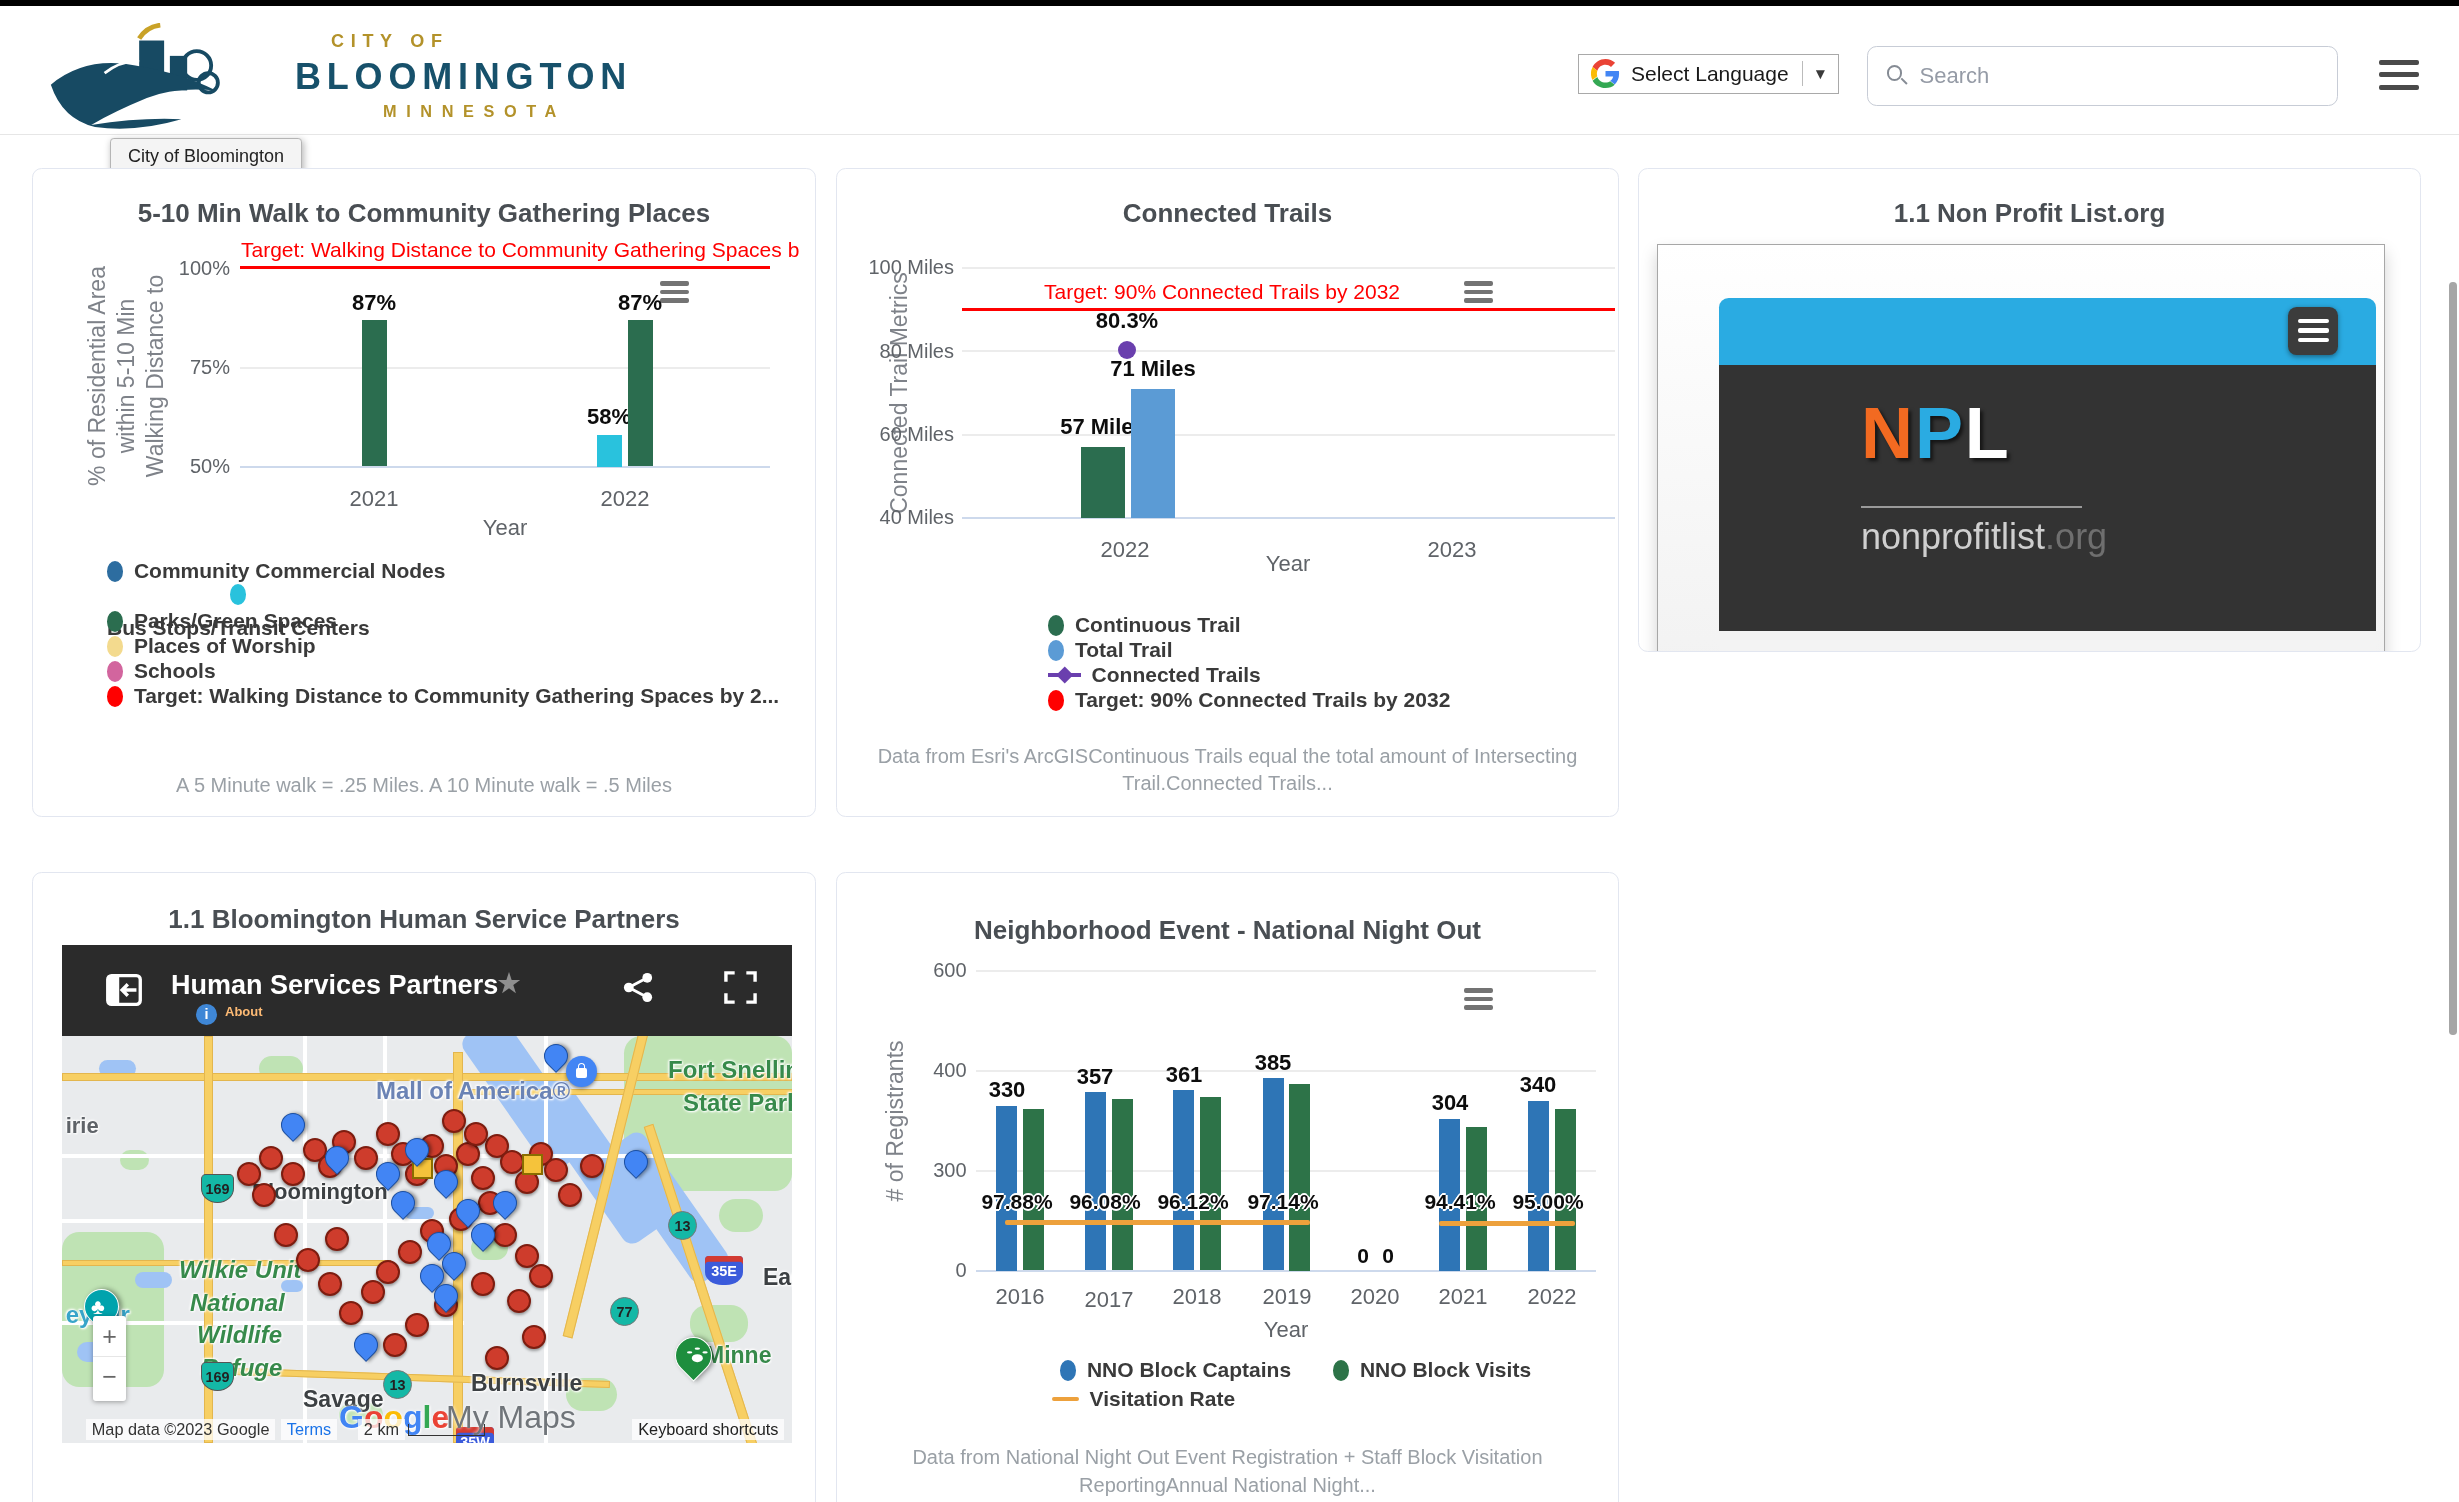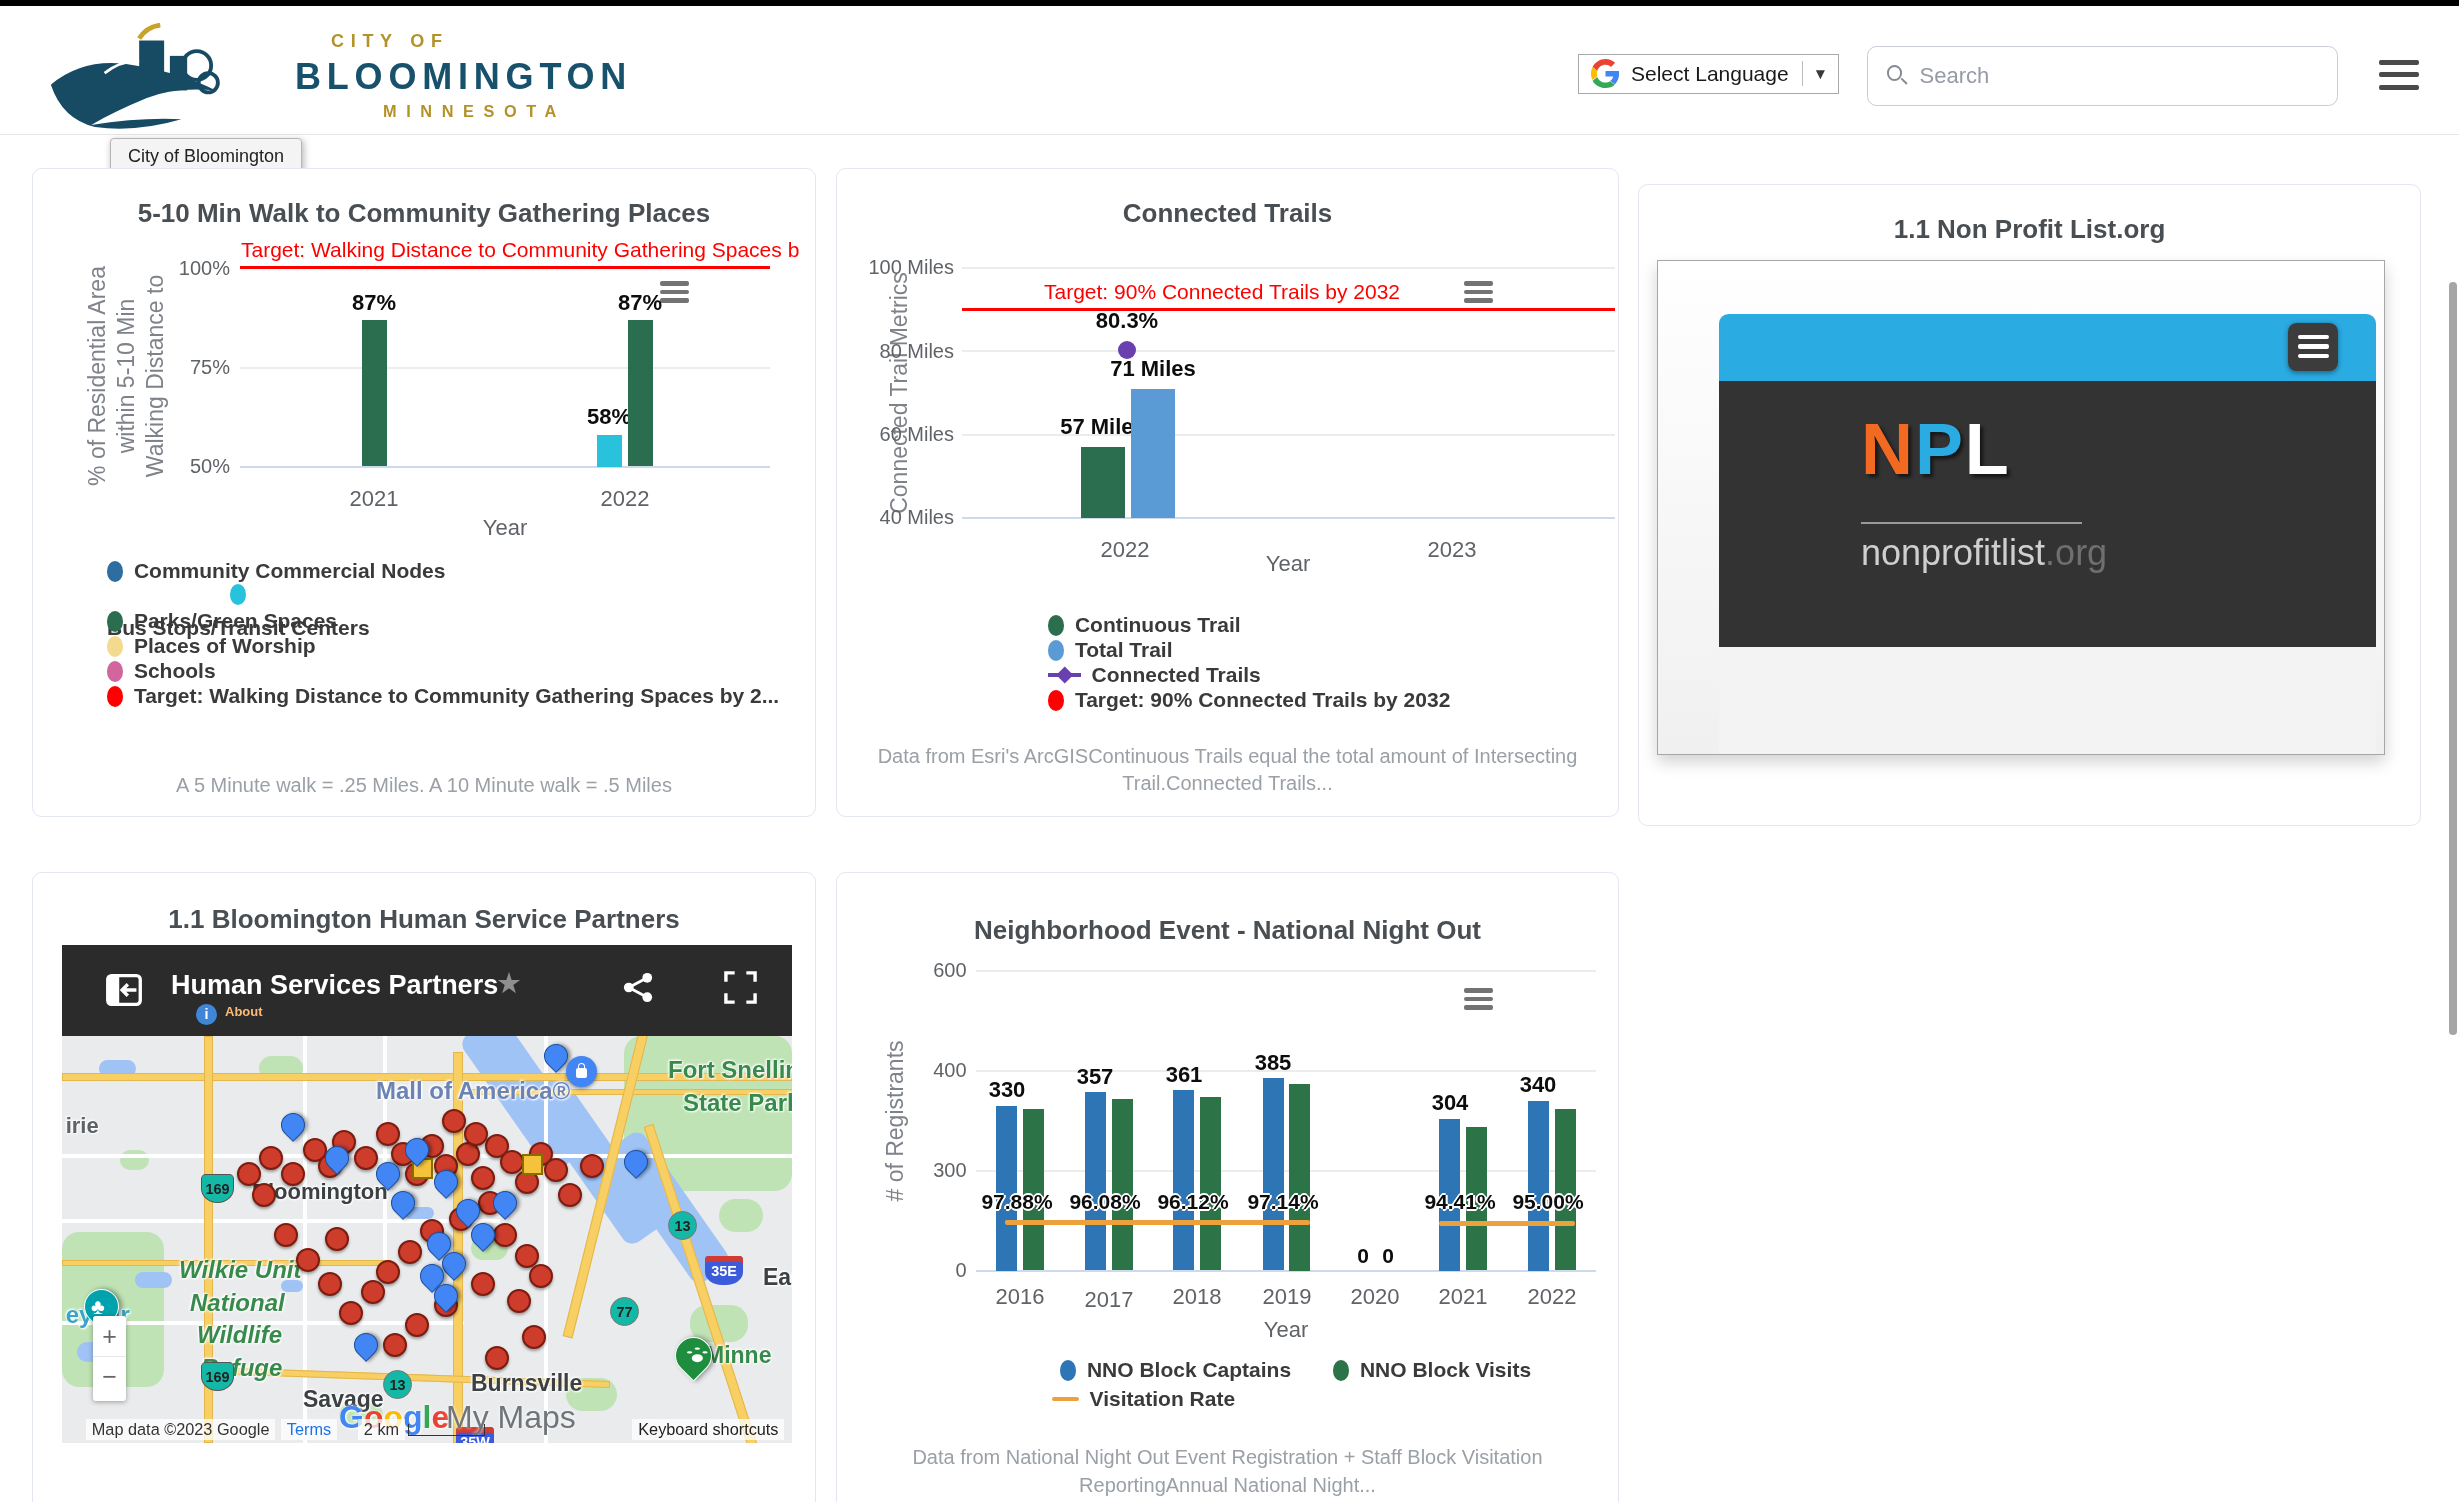--- a/index.html
+++ b/index.html
@@ -202,21 +202,21 @@
         <span style="position: absolute; left: 10.6px; top: 3.8px; width: 11.5px; height: 11.5px; background: rgb(106, 63, 174); transform: rotate(45deg);"></span>
       </span>
       <span class="t">Connected Trails</span>
     </div>
     <div class="leg" style="left: 211px; top: 519px;">
       <span class="dot" style="background: rgb(255, 0, 0);"></span>
       <span class="t">Target: 90% Connected Trails by 2032</span>
     </div>
   </div>
 
-<div class="card" id="card3" style="left:1638px;top:184px;width:783px;height:642px">
+<div class="card" id="card3" style="left:1638px;top:168px;width:783px;height:484px">
   <h2 class="card-title" style="top:29px">1.1 Non Profit List.org</h2>
   <div id="nplframe" style="left:18px;top:75px;width:728px;height:495px">
     <div class="abs" style="left:61px;top:53px;width:657px;height:67px;background:#2aabe2;border-radius:9.6px 9.6px 0 0"></div>
     <div class="abs" style="left:630px;top:62px;width:50px;height:48px;background:#3c3c3c;border-radius:8.6px;box-shadow:0 1.9px 4.8px rgba(0,0,0,.4)">
       <span class="hbar" style="width:31px;background:#fff;margin:11.5px auto 4.8px"></span>
       <span class="hbar" style="width:31px;background:#fff;margin:0 auto 4.8px"></span>
       <span class="hbar" style="width:31px;background:#fff;margin:0 auto"></span>
     </div>
     <div class="abs" style="left:61px;top:120px;width:657px;height:266px;background:#333">
       <div class="abs" style="left:142px;top:27px;font-size:72px;font-weight:bold;letter-spacing:1.9px;text-shadow:2.9px 2.9px 3.8px rgba(0,0,0,.6)">

